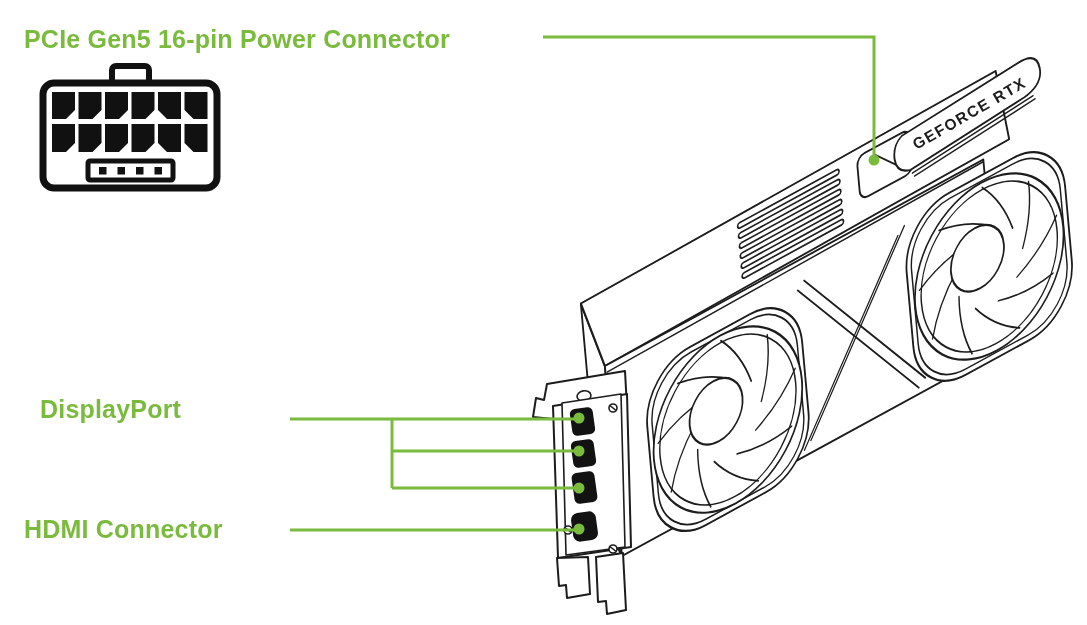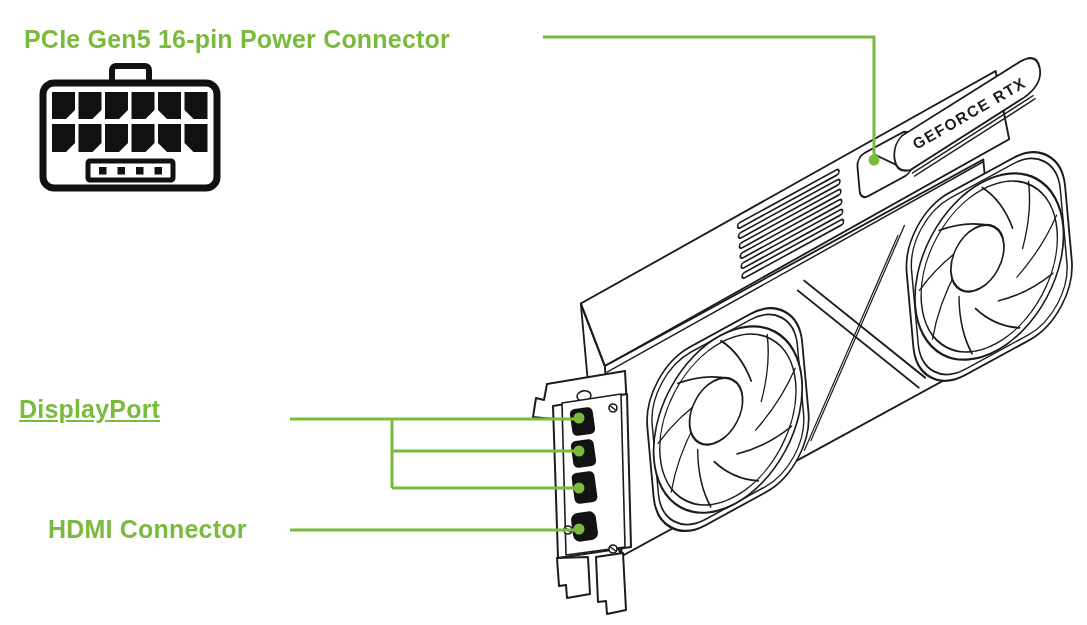--- a/index.html
+++ b/index.html
@@ -5,22 +5,22 @@
   html,body{margin:0;padding:0;background:#fff;}
   .stage{
     position:relative;width:1087px;height:623px;background:#ffffff;
     overflow:hidden;font-family:"Liberation Sans",sans-serif;
   }
   .label{
     position:absolute;color:#7ABA3D;font-weight:700;font-size:25px;
     letter-spacing:.2px;line-height:34px;white-space:nowrap;
   }
   #power-label{left:24px;top:22px;}
-  #dp-label{left:19px;top:392px;text-decoration:underline;}
-  #hdmi-label{left:24px;top:512px;margin-left:24px;}
+  #dp-label{left:40px;top:392px;}
+  #hdmi-label{left:24px;top:512px;}
   svg{position:absolute;left:0;top:0;}
   .ink{stroke:#1c1c1c;fill:#ffffff;stroke-width:2;stroke-linejoin:round;}
   .inkline{stroke:#1c1c1c;fill:none;stroke-width:2;stroke-linecap:round;}
   .thin{stroke-width:1.6;}
   .port{fill:#121212;stroke:none;}
 </style>
 </head>
 <body>
 
 <div class="stage">

